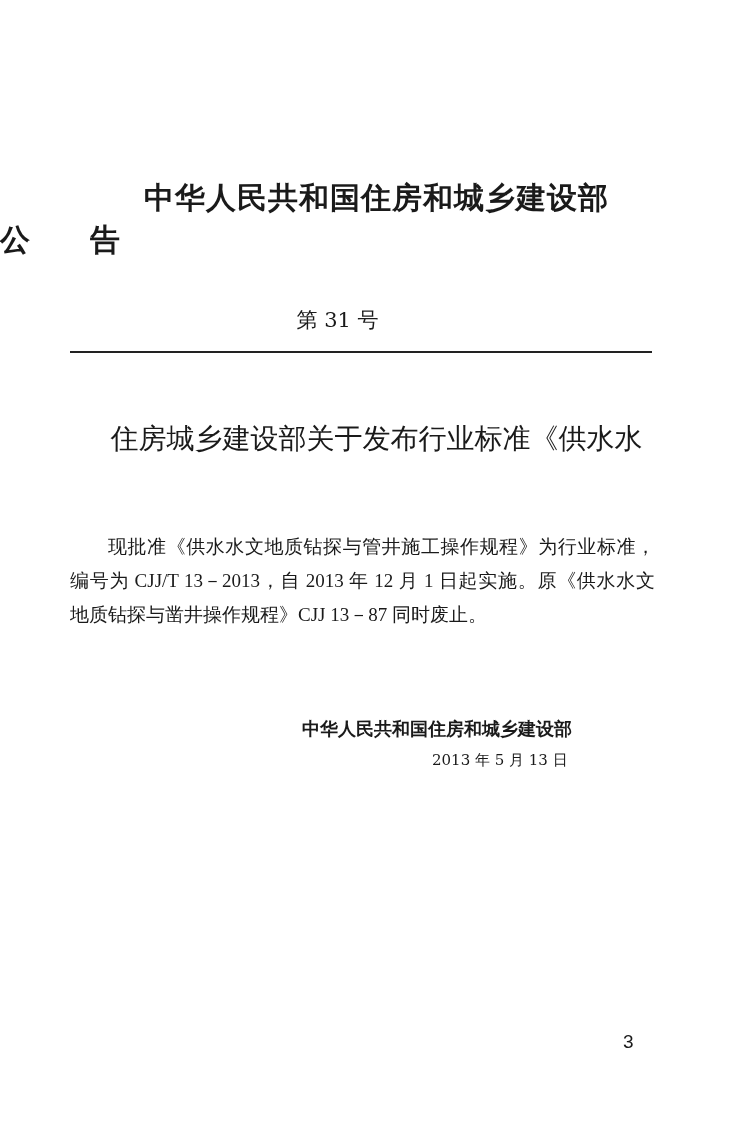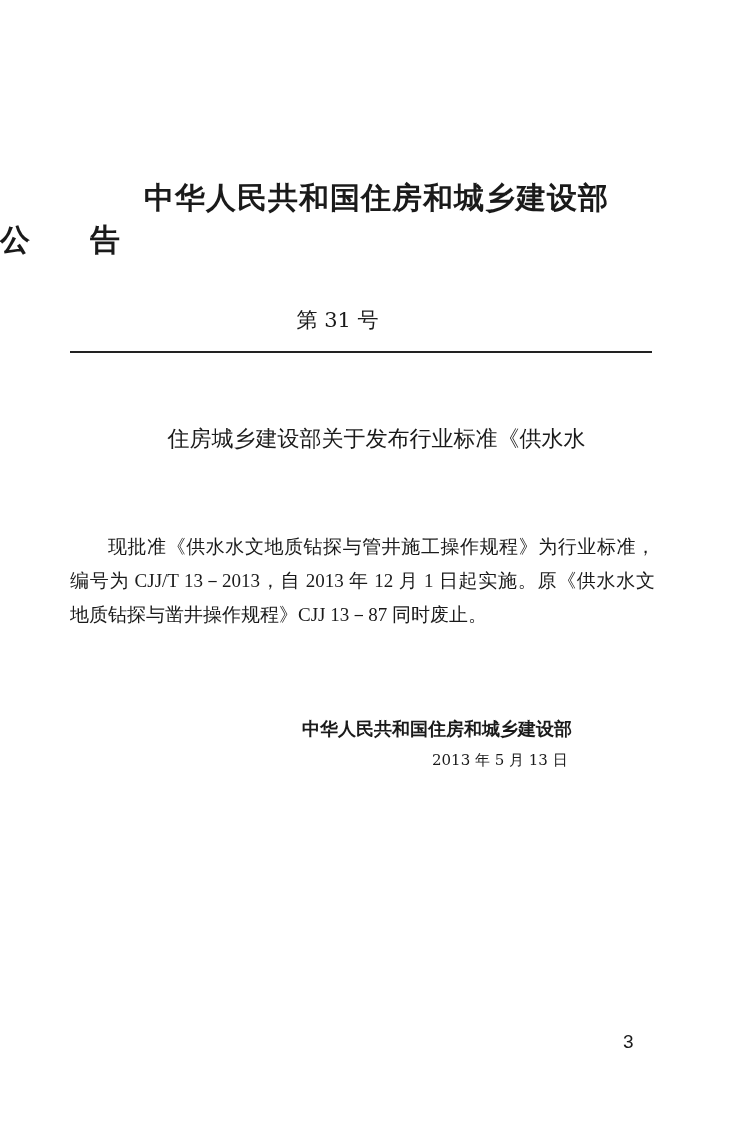--- a/index.html
+++ b/index.html
@@ -42,21 +42,21 @@
       line-height: 30px;
       margin-left: 32px;
     }
     .divider {
       left: 70px; top: 351px; width: 582px; height: 0;
       border-top: 2px solid #222;
     }
     .headline {
       left: 60px; width: 633px; top: 418px;
       text-align: center;
-      font-size: 22px;
+      font-size: 28px;
       line-height: 42px;
     }
     .body-text {
       left: 70px; width: 585px; top: 530px;
       font-size: 19px;
       line-height: 34px;
       text-align: justify;
       font-family: Liberation Serif, serif;
     }
     .body-text p {

